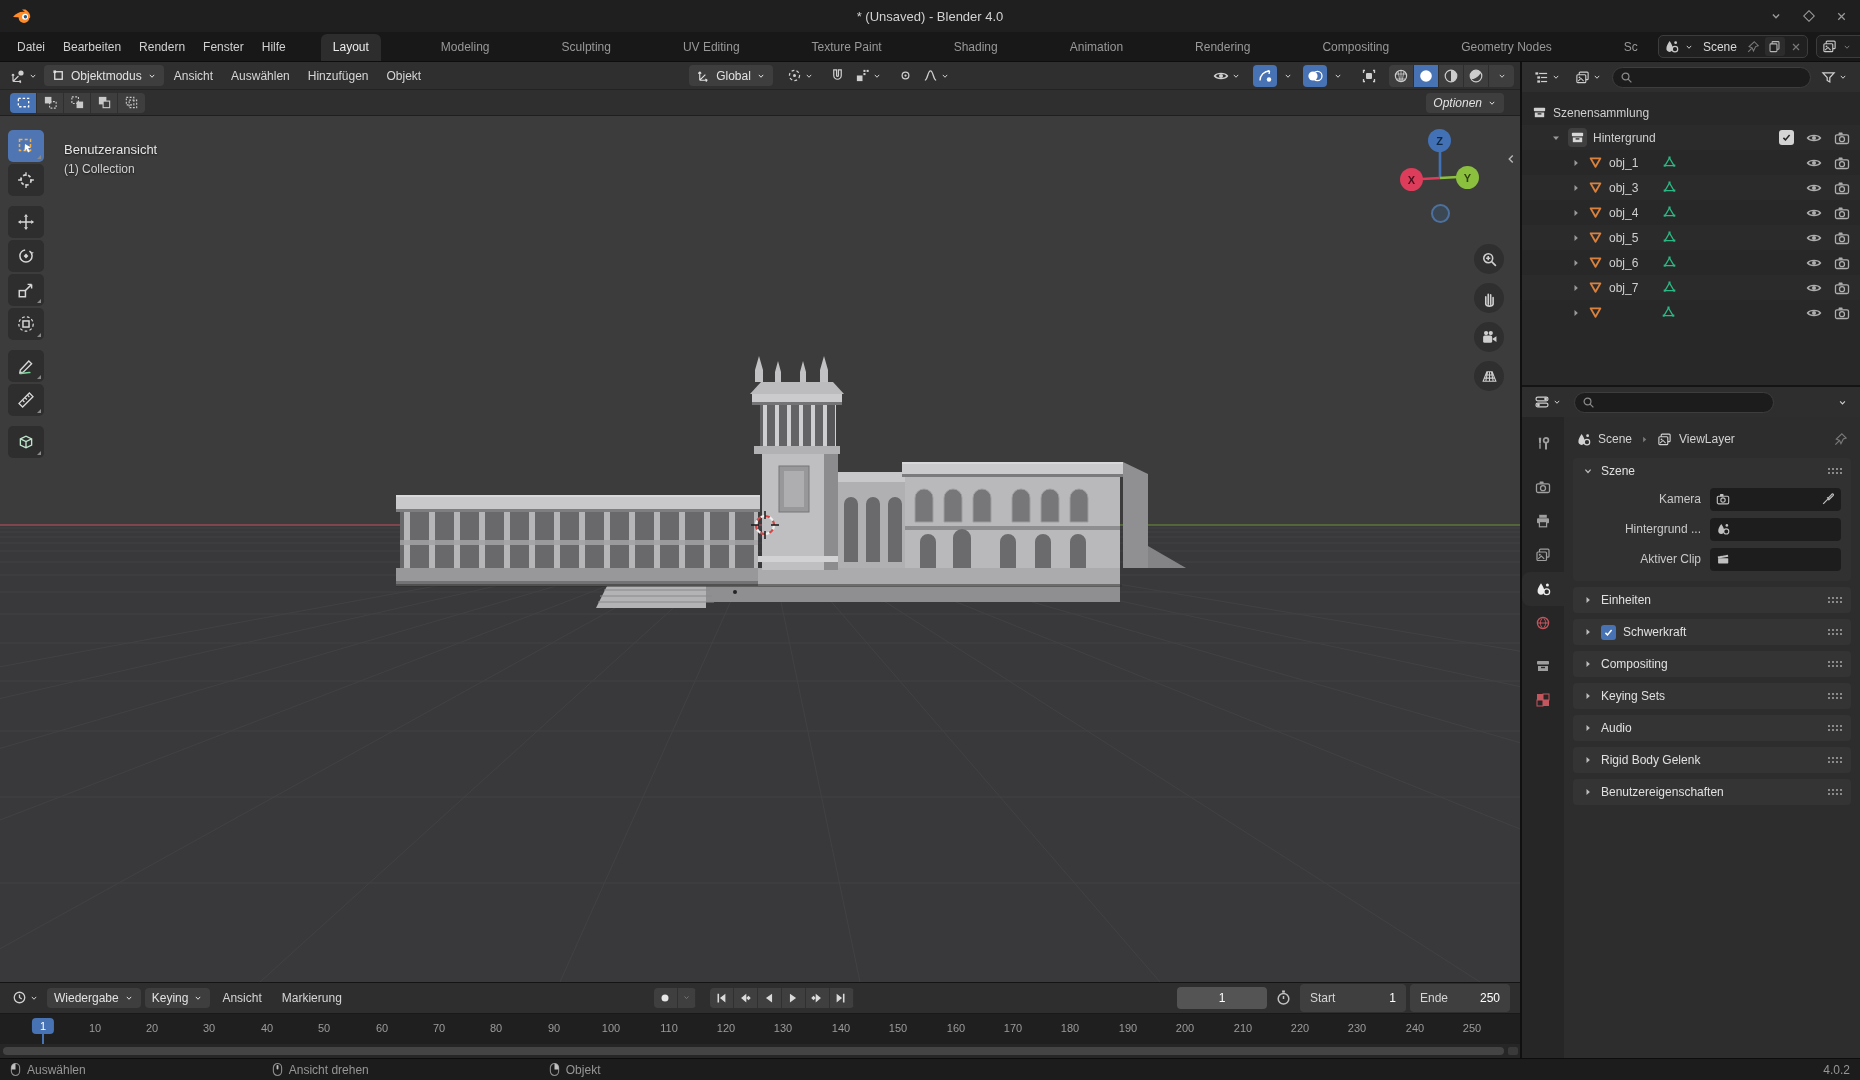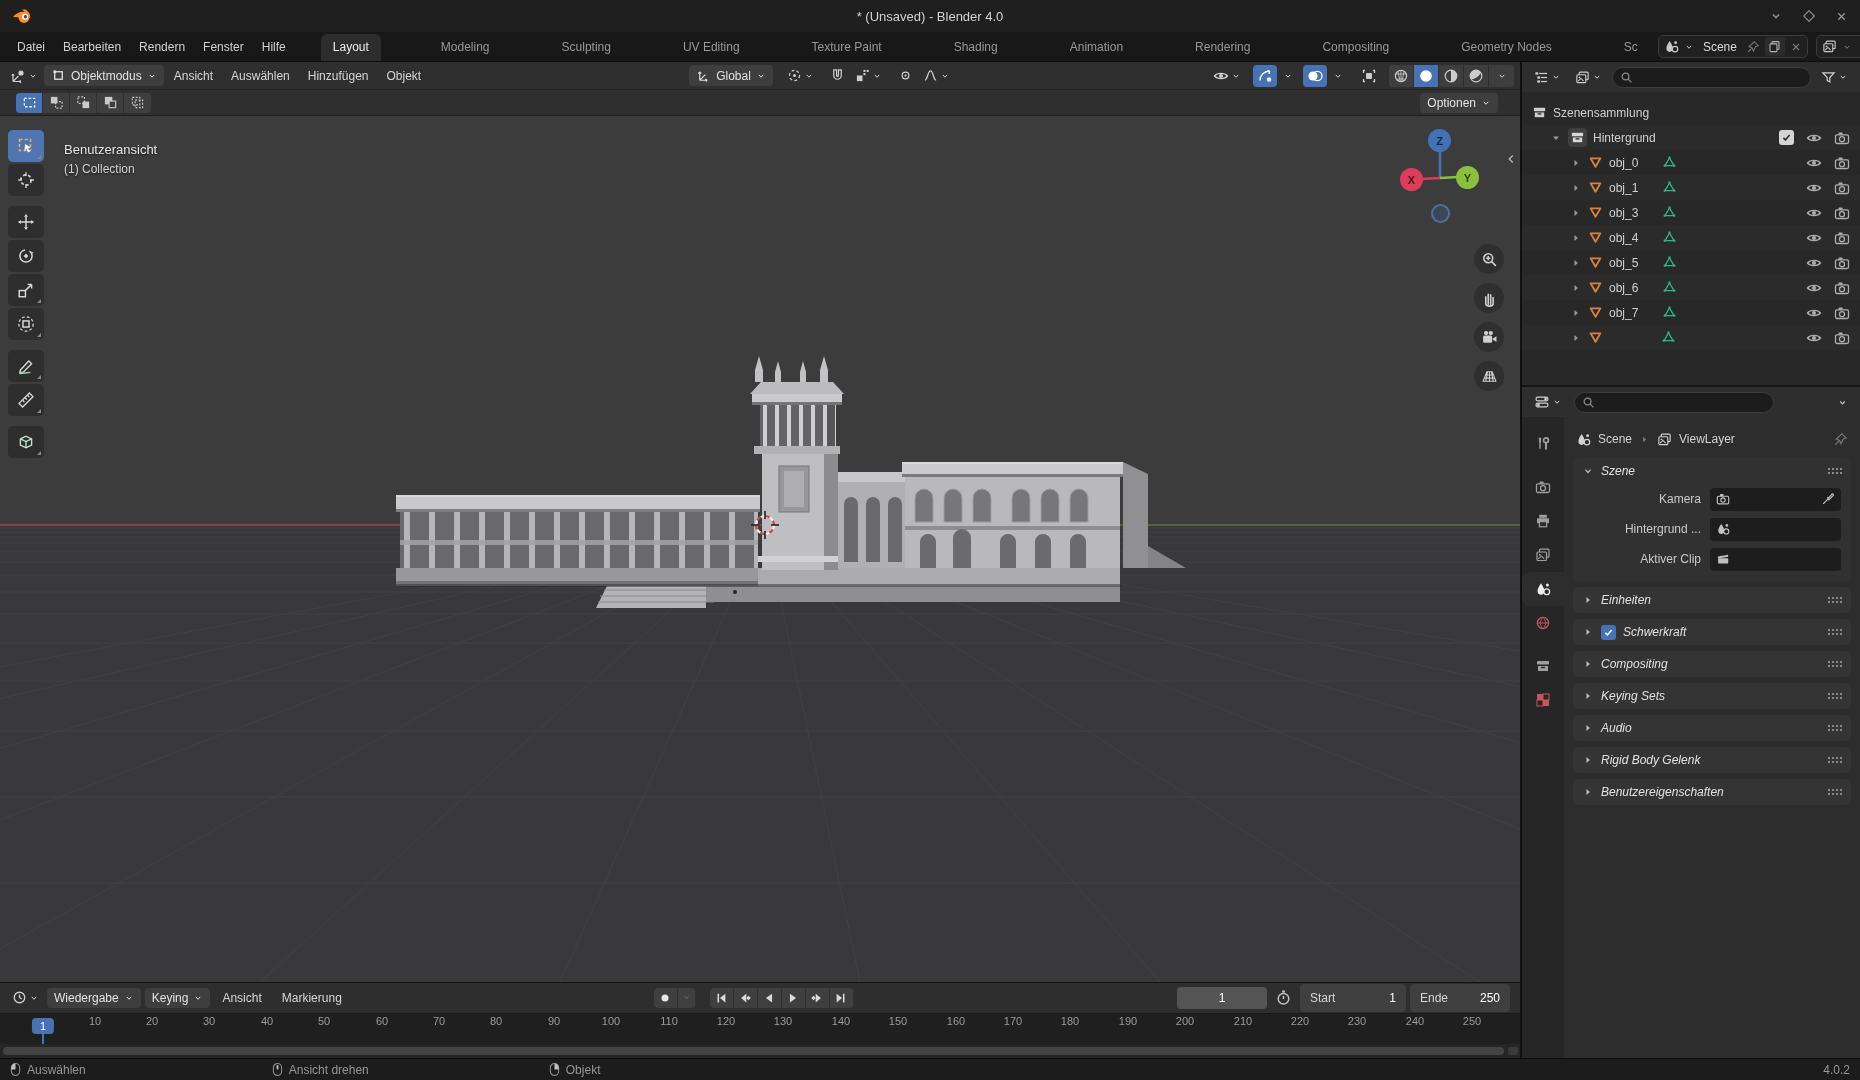--- a/index.html
+++ b/index.html
@@ -32,21 +32,21 @@
   .vp-header { height:28px; background:#2f2f2f; display:flex; align-items:center; padding:0 6px; gap:2px; border-bottom:1px solid #232323; }
   .hdr-menu { padding:4px 8px; color:#d6d6d6; border-radius:4px; }
   .pill { display:flex; align-items:center; gap:5px; background:#3e3e3e; border-radius:4px; padding:3px 7px; color:#e2e2e2; }
   .iconbtn { display:flex; align-items:center; gap:2px; padding:3px 4px; border-radius:4px; color:#cfcfcf; }
   .iconbtn.active { background:#4772b3; color:#fff; }
   .seg-group { display:flex; background:#2b2b2b; border-radius:4px; overflow:hidden; }
   .seg { display:flex; align-items:center; justify-content:center; width:25px; height:22px; background:#3e3e3e; color:#cdcdcd; border-right:1px solid #2e2e2e; }
   .seg:last-child { border-right:none; }
   .seg.active { background:#4772b3; color:#fff; }
 
-  .vp-tools { height:26px; background:#2f2f2f; display:flex; align-items:center; padding:0 16px; border-bottom:1px solid #1f1f1f; }
+  .vp-tools { height:26px; background:#2f2f2f; display:flex; align-items:center; padding:0 10px; border-bottom:1px solid #1f1f1f;font-style:italic; }
   .selmode { display:flex; }
   .sm { width:27px; height:20px; background:#3e3e3e; display:flex; align-items:center; justify-content:center; color:#d5d5d5; border-right:1px solid #2f2f2f; }
   .sm:first-child { border-radius:4px 0 0 4px; }
   .sm:last-child { border-radius:0 4px 4px 0; border-right:none; }
   .sm.active { background:#4772b3; }
   .options-pill { margin-left:auto; margin-right:6px; }
 
   
   .vp-canvas { position:relative; flex:1; background:#3c3c3c; overflow:hidden; }
   .vp-text { position:absolute; left:64px; top:26px; color:#e6e6e6; font-size:13px; text-shadow:0 1px 2px rgba(0,0,0,.6); }
@@ -85,34 +85,34 @@
   .props-header { height:30px; background:#2e2e2e; display:flex; align-items:center; gap:8px; padding:0 8px; }
   .props-body { flex:1; display:flex; min-height:0; }
   .props-tabs { width:42px; background:#262626; display:flex; flex-direction:column; align-items:stretch; padding-top:10px; }
   .ptab { height:34px; display:flex; align-items:center; justify-content:center; color:#9f9f9f; }
   .ptab.gap { margin-top:9px; }
   .ptab.active { background:#2d2d2d; border-radius:8px 0 0 8px; color:#ededed; }
   .ptab.red { color:#c5565e; }
   .props-content { flex:1; padding:5px 9px; display:flex; flex-direction:column; gap:6px; overflow:hidden; }
   .breadcrumb { display:flex; align-items:center; gap:7px; height:26px; color:#d2d2d2; padding:0 3px; margin-top:4px; }
   .panel { background:#343434; border-radius:4px; }
-  .panel-header { height:26px; display:flex; align-items:center; gap:7px; padding:0 9px; color:#e0e0e0;font-style:italic; }
+  .panel-header { height:26px; display:flex; align-items:center; gap:7px; padding:0 9px; color:#e0e0e0; }
   .grip { margin-left:auto; width:15px; height:8px;
           background:radial-gradient(circle, #8a8a8a 1px, transparent 1.3px); background-size:4px 4px; }
   .panel.open { background:#313131; padding-bottom:7px; }
   .prow { display:flex; align-items:center; height:30px; padding:0 10px 0 0; }
   .prow .lb { width:128px; text-align:right; margin-right:9px; color:#c9c9c9; }
   .pfield { flex:1; height:23px; background:#1d1d1d; border-radius:4px; display:flex; align-items:center; padding:0 6px; gap:5px; color:#c0c0c0; }
   .chk { width:15px; height:15px; border-radius:3px; background:#4772b3; display:flex; align-items:center; justify-content:center; }
 
   
   .timeline { height:76px; display:flex; flex-direction:column; background:#2e2e2e; border-top:1px solid #141414; }
   .tl-header { height:30px; display:flex; align-items:center; gap:4px; padding:0 8px; }
   .tl-ruler { height:32px; background:#1f1f1f; position:relative; border-top:1px solid #191919; }
-  .tick { position:absolute; top:1px; transform:translateX(-50%); color:#9b9b9b; font-size:11px; }
+  .tick { position:absolute; top:8px; transform:translateX(-50%); color:#9b9b9b; font-size:11px; }
   .playhead-badge { position:absolute; left:43px; top:4px; transform:translateX(-50%); background:#4772b3; color:#fff; font-size:11px; padding:2px 8px; border-radius:4px; z-index:2; }
   .playhead-line { position:absolute; left:42px; top:20px; width:2px; height:12px; background:#4772b3; }
   .tl-scroll { height:14px; background:#262626; position:relative; }
   .tl-scrollbar { position:absolute; left:3px; right:16px; top:3px; height:8px; background:#444; border-radius:4px; }
   .tl-scrollstub { position:absolute; right:2px; top:3px; width:10px; height:8px; background:#3a3a3a; border-radius:2px; }
   .pb-btn { width:24px; height:20px; background:#3f3f3f; display:flex; align-items:center; justify-content:center; border-right:1px solid #303030; }
   .pb-group { display:flex; border-radius:4px; overflow:hidden; }
   .framefield { width:90px; height:22px; background:#545454; border-radius:4px; color:#fff; display:flex; align-items:center; justify-content:center; }
   .rangefield { height:28px; background:#3f3f3f; border-radius:4px; color:#d5d5d5; display:flex; align-items:center; justify-content:space-between; padding:0 10px; }
 
@@ -979,40 +979,20 @@
             </span>
           </div>
 
           <div class="ol-row ind2">
             <svg class="ic" width="12" height="12" style="color:#9a9a9a">
                 <use href="#i-chevr"></use>
               </svg>
             <svg class="ic" width="15" height="15" style="color:#d9813d">
                 <use href="#i-triobj"></use>
               </svg>
-            <span>obj_0</span>
-            <svg class="ic" width="15" height="15" style="color:#2bb985;margin-left:18px">
-                <use href="#i-tridata"></use>
-              </svg>
-            <span class="ol-right">
-              <svg class="ic" width="16" height="16">
-                  <use href="#i-eye"></use>
-                </svg>
-              <svg class="ic" width="16" height="16">
-                  <use href="#i-cam"></use>
-                </svg>
-            </span>
-          </div>
-          <div class="ol-row ind2">
-            <svg class="ic" width="12" height="12" style="color:#9a9a9a">
-                <use href="#i-chevr"></use>
-              </svg>
-            <svg class="ic" width="15" height="15" style="color:#d9813d">
-                <use href="#i-triobj"></use>
-              </svg>
             <span>obj_1</span>
             <svg class="ic" width="15" height="15" style="color:#2bb985;margin-left:18px">
                 <use href="#i-tridata"></use>
               </svg>
             <span class="ol-right">
               <svg class="ic" width="16" height="16">
                   <use href="#i-eye"></use>
                 </svg>
               <svg class="ic" width="16" height="16">
                   <use href="#i-cam"></use>

